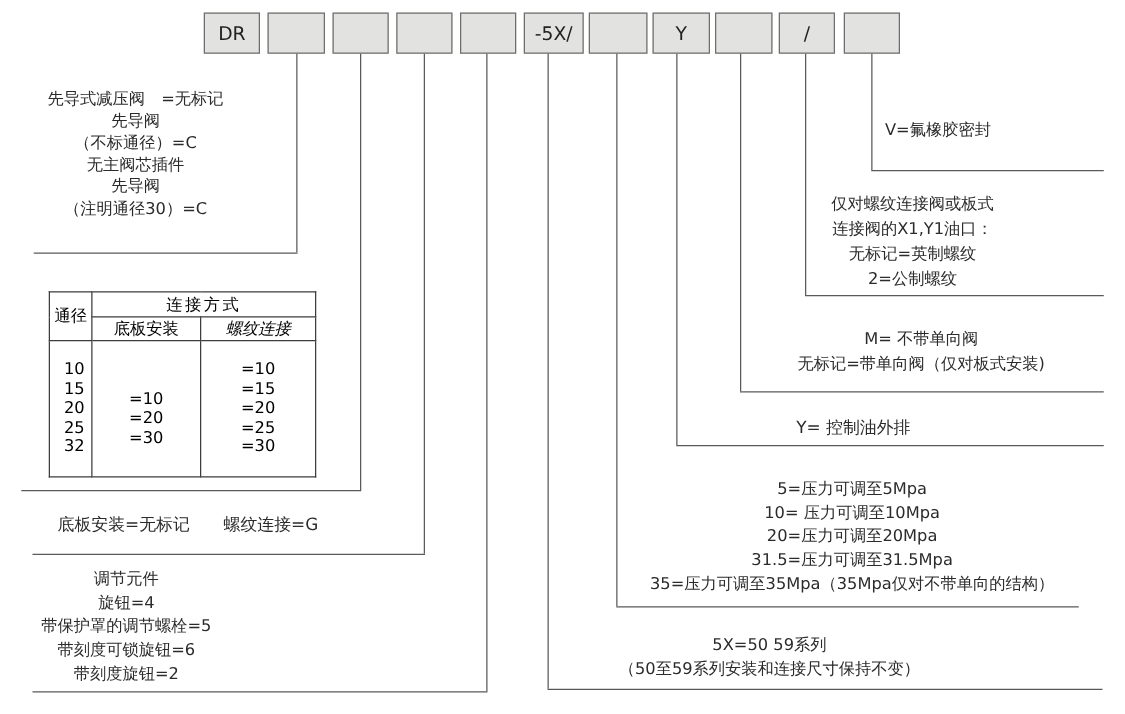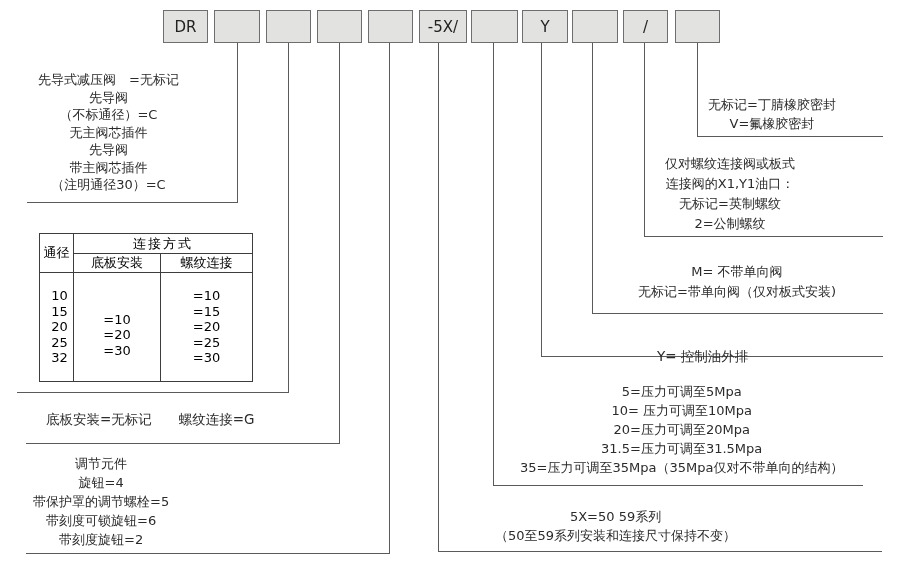--- a/index.html
+++ b/index.html
@@ -45,21 +45,21 @@
   table.lookup td {
     border: 1.5px solid #3d3d3d;
     padding: 0;
     text-align: center;
     vertical-align: middle;
   }
   td.hdr-span { height: 20px; letter-spacing: 2px; }
   td.hdr-sub  { height: 17px; }
   td.dia-hdr  { width: 34px; }
   td.col-sub1 { width: 87px; }
-  td.col-sub2 { width: 92px; }
+  td.col-sub2 { width: 92px; font-style: italic; }
   td.bodycell {
     height: 109px;
     vertical-align: top;
     padding-top: 9px;
     line-height: 15.5px;
     white-space: pre-line;
   }
   td.bodycell.dia { text-align: center; padding-left: 6px; }
 </style>
 </head>
@@ -100,21 +100,20 @@
   <div class="hline" style="left:592px;top:313px;width:291px;"></div>
   <div class="hline" style="left:644px;top:236px;width:239px;"></div>
   <div class="hline" style="left:697px;top:136px;width:186px;"></div>
 
   <div class="txtblock lh175" style="left:38px;top:71px;">
     <div class="ln">先导式减压阀　=无标记</div>
     <div class="ln">先导阀</div>
     <div class="ln">（不标通径）=C</div>
     <div class="ln">无主阀芯插件</div>
     <div class="ln">先导阀</div>
-    <div class="ln">带主阀芯插件</div>
     <div class="ln">（注明通径30）=C</div>
   </div>
 
   <table class="lookup">
     <tbody>
         <tr>
       <td class="dia-hdr" rowspan="2">通径</td>
       <td class="hdr-span" colspan="2">连接方式</td>
     </tr>
     <tr>
@@ -156,32 +155,31 @@
     <div class="ln">20=压力可调至20Mpa</div>
     <div class="ln">31.5=压力可调至31.5Mpa</div>
     <div class="ln">35=压力可调至35Mpa（35Mpa仅对不带单向的结构）</div>
   </div>
 
   <div class="txtblock lh19" style="left:495px;top:507px;">
     <div class="ln">5X=50 59系列</div>
     <div class="ln">（50至59系列安装和连接尺寸保持不变）</div>
   </div>
 
-  <div class="txtblock single" style="left:637px;top:348px;margin-left:20px;">Y= 控制油外排</div>
+  <div class="txtblock single" style="left:637px;top:333px;">Y= 控制油外排</div>
 
   <div class="txtblock lh20" style="left:638px;top:262px;">
     <div class="ln">M= 不带单向阀</div>
     <div class="ln">无标记=带单向阀（仅对板式安装)</div>
   </div>
 
   <div class="txtblock lh20" style="left:665px;top:154px;">
     <div class="ln">仅对螺纹连接阀或板式</div>
     <div class="ln">连接阀的X1,Y1油口：</div>
     <div class="ln">无标记=英制螺纹</div>
     <div class="ln">2=公制螺纹</div>
   </div>
 
   <div class="txtblock lh19" style="left:708px;top:95px;">
-    <div class="ln">无标记=丁腈橡胶密封</div>
     <div class="ln">V=氟橡胶密封</div>
   </div>
 
 </div>
 
 </body></html>

